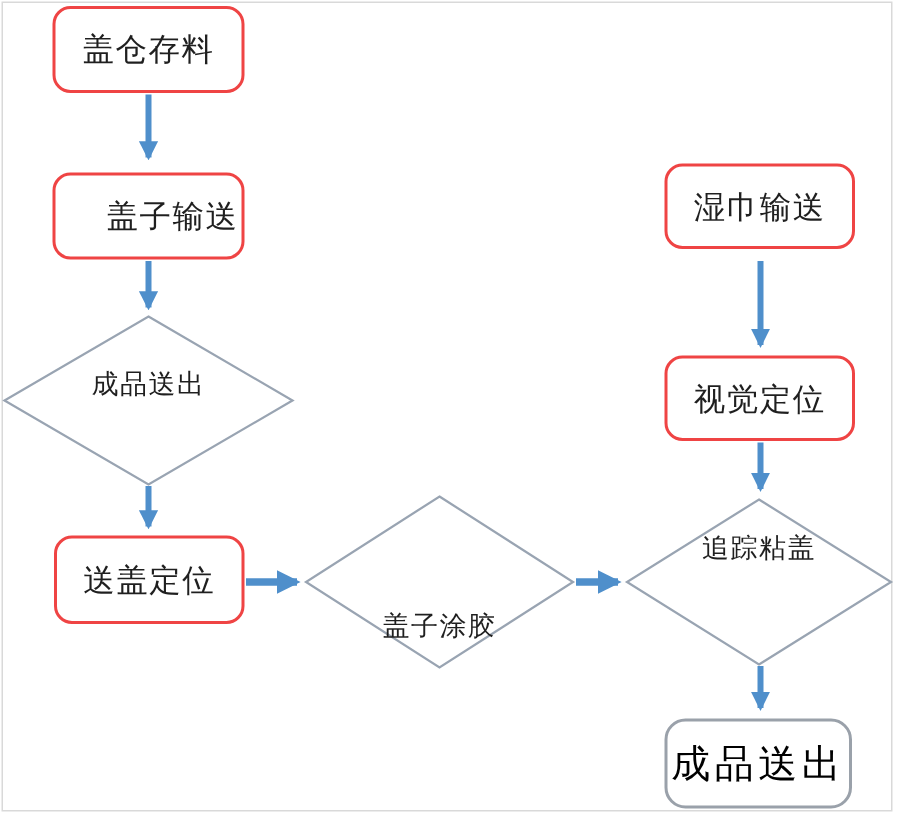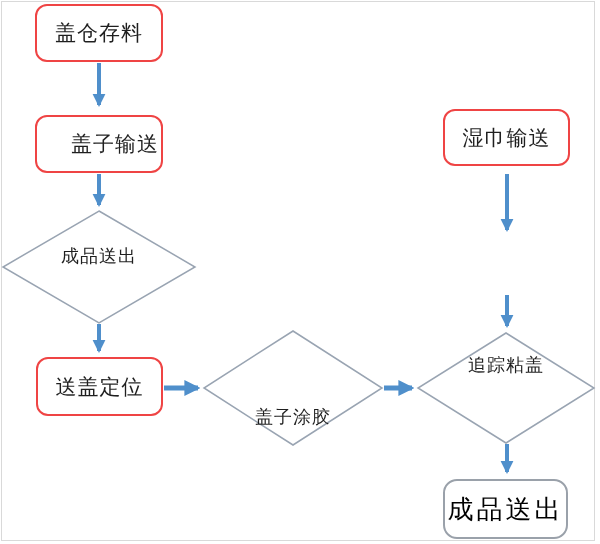--- a/index.html
+++ b/index.html
@@ -100,20 +100,23 @@
   </div>
   <div class="node" data-name="node-cap-conveying">
     <span data-name="node-label">盖子输送</span>
   </div>
   <div class="node" data-name="node-cap-feed-positioning">
     <span data-name="node-label">送盖定位</span>
   </div>
   <div class="node" data-name="node-wipes-conveying">
     <span data-name="node-label">湿巾输送</span>
   </div>
+  <div class="node" data-name="node-vision-positioning">
+    <span data-name="node-label">视觉定位</span>
+  </div>
   <div class="node" data-name="node-finished-product-output">
     <span data-name="node-label">成品送出</span>
   </div>
 
   <div class="diamond-label" data-name="diamond-label-cap-labeling">
     <span data-name="node-label">成品送出</span>
   </div>
   <div class="diamond-label" data-name="diamond-label-cap-gluing">
     <span data-name="node-label">盖子涂胶</span>
   </div>

